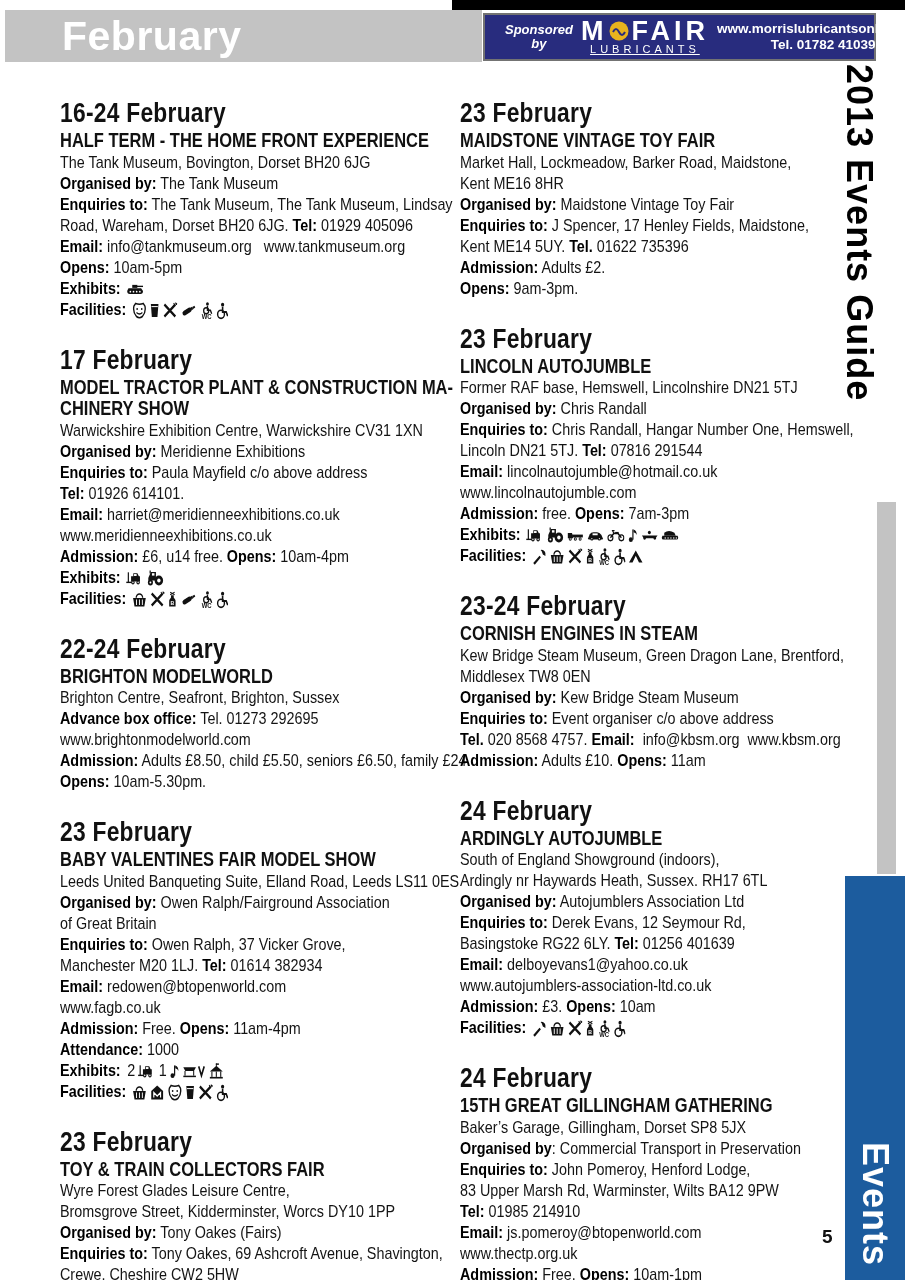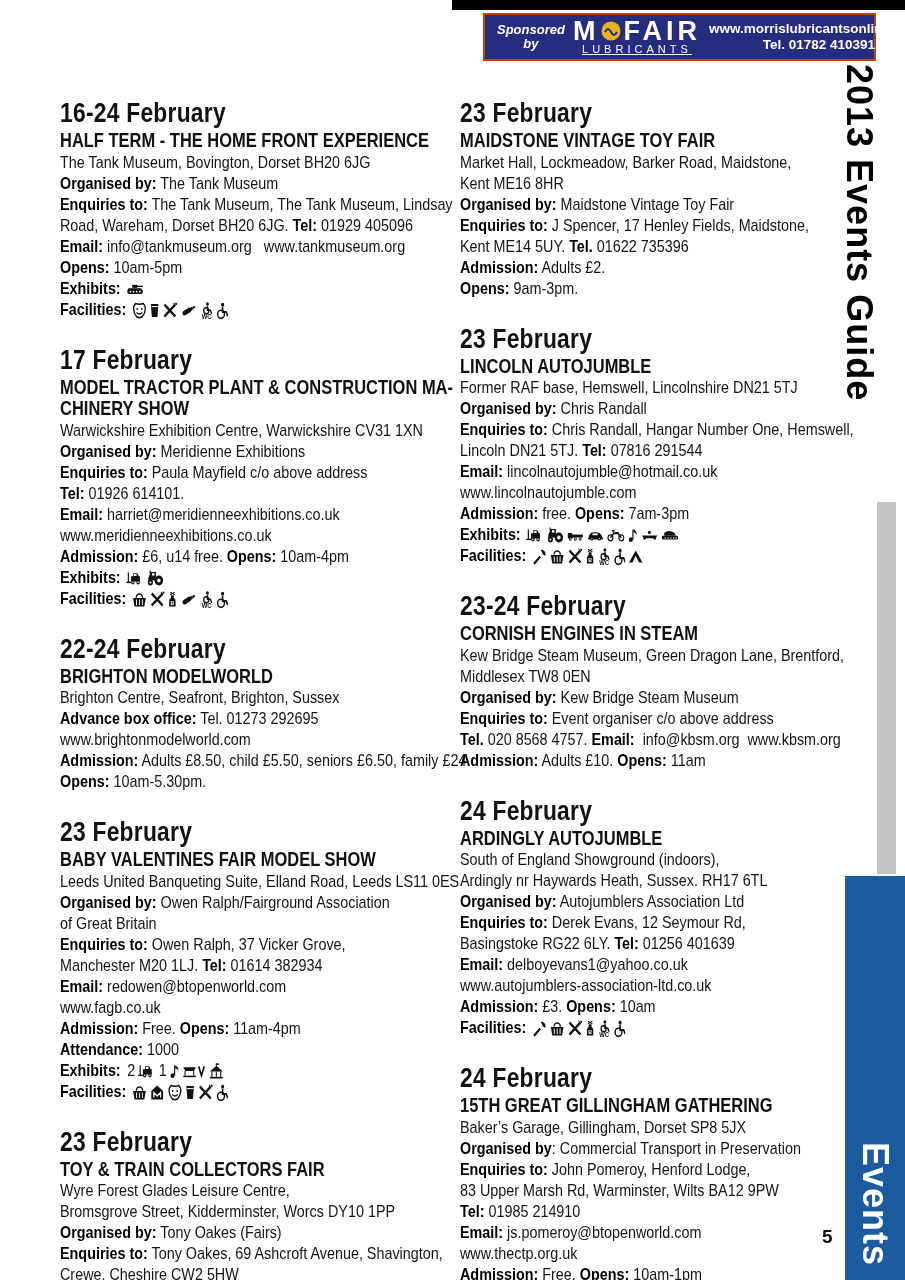--- a/index.html
+++ b/index.html
@@ -3,22 +3,22 @@
 <meta charset="utf-8">
 <style>
   html,body{margin:0;padding:0;background:#888;}
   .page{position:relative;width:905px;height:1280px;background:#fff;overflow:hidden;
         font-family:"Liberation Sans","DejaVu Sans",sans-serif;color:#111;margin:0 auto;}
   
   .month-banner{position:absolute;left:5px;top:10px;width:477px;height:52px;background:#c3c3c3;}
   .month-banner span{position:absolute;left:57px;top:3px;font-size:41px;font-weight:bold;color:#fff;letter-spacing:0.5px;}
   .top-black-bar{position:absolute;left:452px;top:0;width:453px;height:10px;background:#000;}
   .sponsor-box{position:absolute;left:483px;top:13px;width:393px;height:48px;background:#282c7e;
-               border:2px solid #c2410c;box-sizing:border-box;display:flex;align-items:center;
-               color:#fff;padding:0 12px;gap:8px;}
+               border:2px solid #737373;box-sizing:border-box;display:flex;align-items:center;
+               color:#fff;padding:0 20px;gap:8px;}
   .sp-by{font-style:italic;font-weight:bold;font-size:13px;line-height:14px;text-align:center;flex:0 0 auto;}
   .sp-brand{flex:0 0 auto;text-align:center;}
   .sp-brand-row{display:flex;align-items:center;justify-content:center;font-size:27px;font-weight:bold;letter-spacing:4px;line-height:24px;}
   .sp-sub{font-size:11px;letter-spacing:4px;line-height:12px;text-decoration:underline;}
   .sp-right{flex:1 1 auto;text-align:center;font-weight:bold;font-size:13.5px;line-height:16px;}
   
   .side-title{position:absolute;left:838px;top:64px;writing-mode:vertical-rl;font-size:36px;font-weight:bold;color:#000;letter-spacing:1px;}
   .side-gray-bar{position:absolute;left:877px;top:502px;width:19px;height:372px;background:#c3c3c3;}
   .side-blue-bar{position:absolute;left:845px;top:876px;width:60px;height:404px;background:#1c5c9e;
                  display:flex;align-items:flex-end;justify-content:center;}
@@ -198,20 +198,23 @@
     </symbol>
   <symbol id="i-tent" viewBox="0 0 18 14">
       <path d="M9 1 L1 13 H5.2 L9 6.2 12.8 13 H17 z" fill="#111"></path>
     </symbol>
 </svg>
 
 <div class="page">
 
   <div class="top-black-bar"></div>
 
+  <div class="month-banner">
+    <span>February</span>
+  </div>
 
   <div class="sponsor-box">
     <div class="sp-by">
       <div>Sponsored</div>
       <div>by</div>
     </div>
     <div class="sp-brand">
       <div class="sp-brand-row">
         <span>M</span>
         <svg width="22" height="22" viewBox="0 0 22 22" style="margin:0 1px;">

